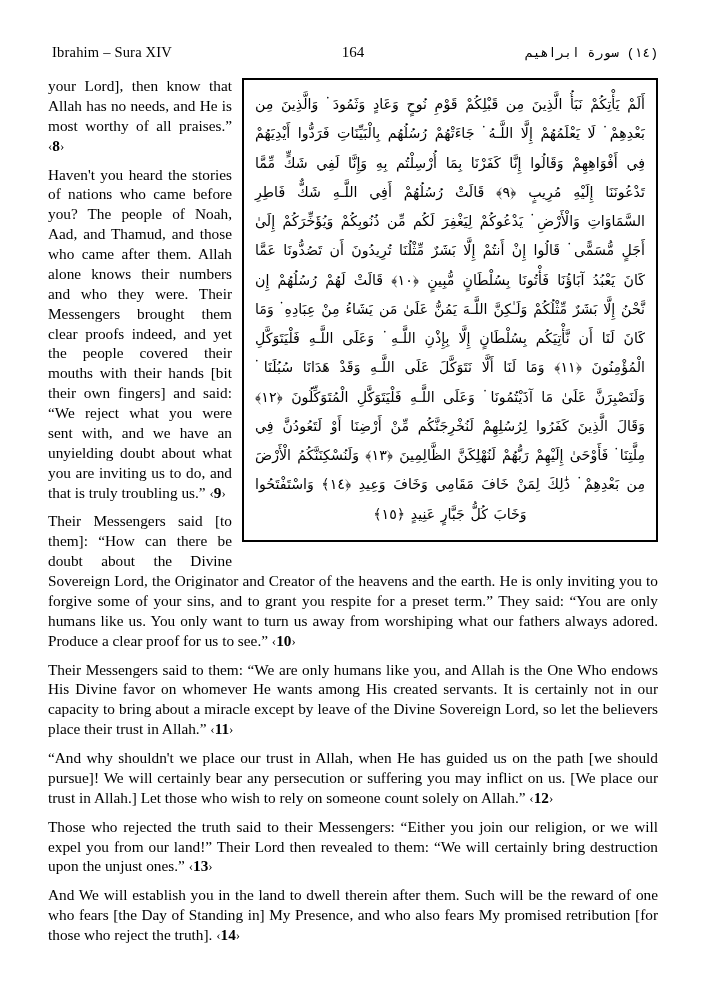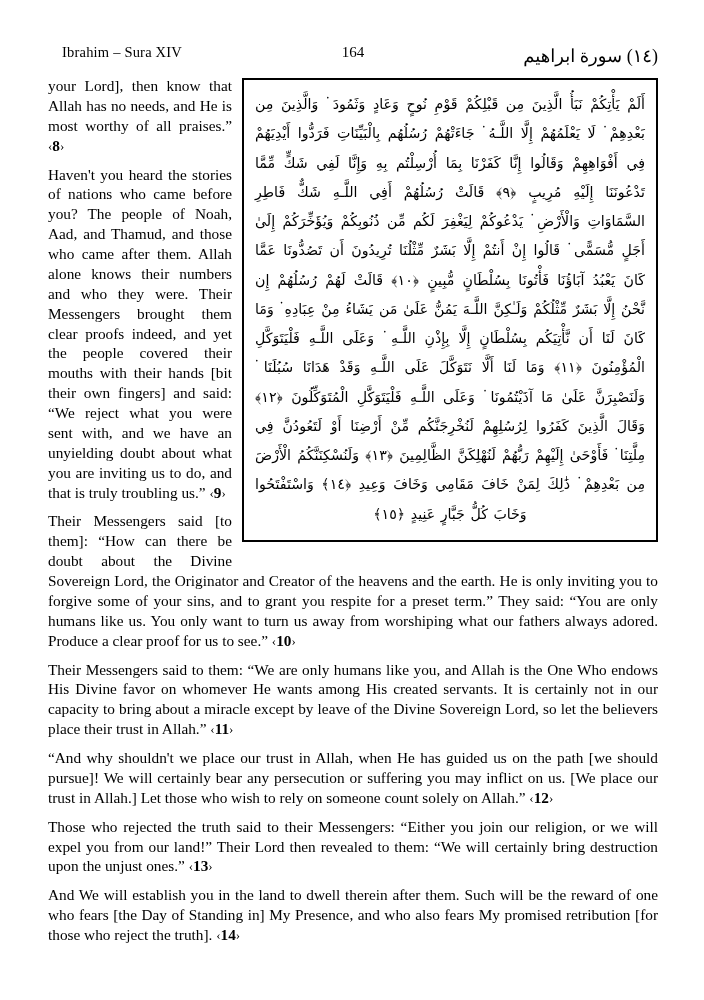--- a/index.html
+++ b/index.html
@@ -23,41 +23,41 @@
   }
 
   
   .header {
     position: relative;
     height: 22px;
     margin-bottom: 10px;
   }
   .header-left {
     position: absolute;
-    left: 14px;
+    left: 4px;
     top: 0;
     font-size: 14.5px;
     letter-spacing: .2px;
     white-space: nowrap;
   }
   .header-center {
     position: absolute;
     left: 0;
     right: 0;
     top: 0;
     text-align: center;
     font-size: 15px;
   }
   .header-right {
     position: absolute;
     right: 0;
     top: 1px;
-    font-size: 18px;
+    font-size: 13px;
     direction: rtl;
-    font-family: Liberation Serif, serif;
+    font-family: Liberation Mono, monospace;
     white-space: nowrap;
   }
 
   
   .content {
     position: relative;
     width: 610px;
   }
 
   

